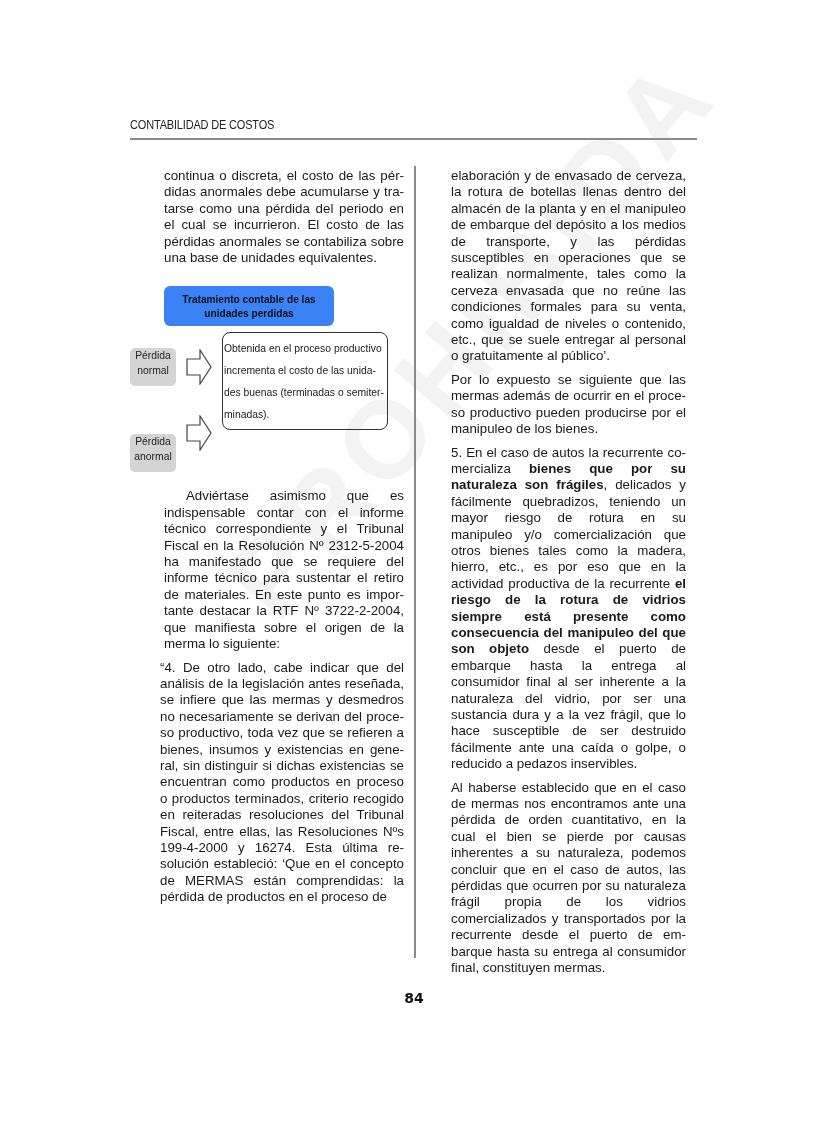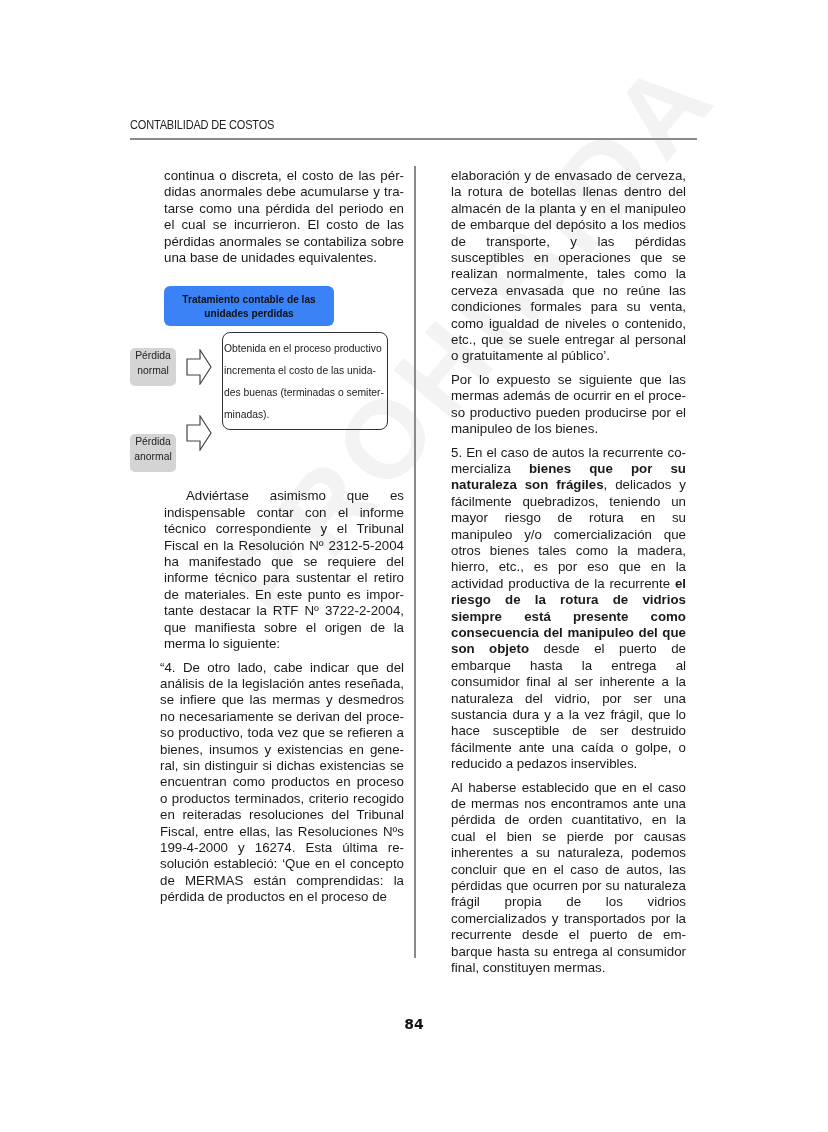--- a/index.html
+++ b/index.html
@@ -52,21 +52,21 @@
   .diag-arrow { position: absolute; left: 56px; width: 26px; height: 36px; }
   .diag-box {
     position: absolute; left: 92px; width: 162px;
     border: 1.3px solid #333; border-radius: 8px;
     font-size: 11.5px; line-height: 22px; text-align: left;
     padding: 4px 1px; color: #222;
   }
   .diag-box span { display: inline-block; transform: scaleX(0.9); transform-origin: left; width: 111%; }
 
   .page-number {
-    position: absolute; left: 0; width: 828px; top: 1016px; text-align: center;
+    position: absolute; left: 0; width: 828px; top: 990px; text-align: center;
     font-family: "DejaVu Sans", sans-serif; font-weight: bold; font-size: 14px; color: #111;
   }
   .watermark {
     position: absolute; left: 200px; top: 560px;
     font-family: "Liberation Sans", sans-serif; font-weight: bold;
     font-size: 110px; color: rgba(160,160,160,0.13);
     transform: rotate(-50deg); transform-origin: left top;
     white-space: nowrap; pointer-events: none; letter-spacing: 8px;
   }
 </style>

